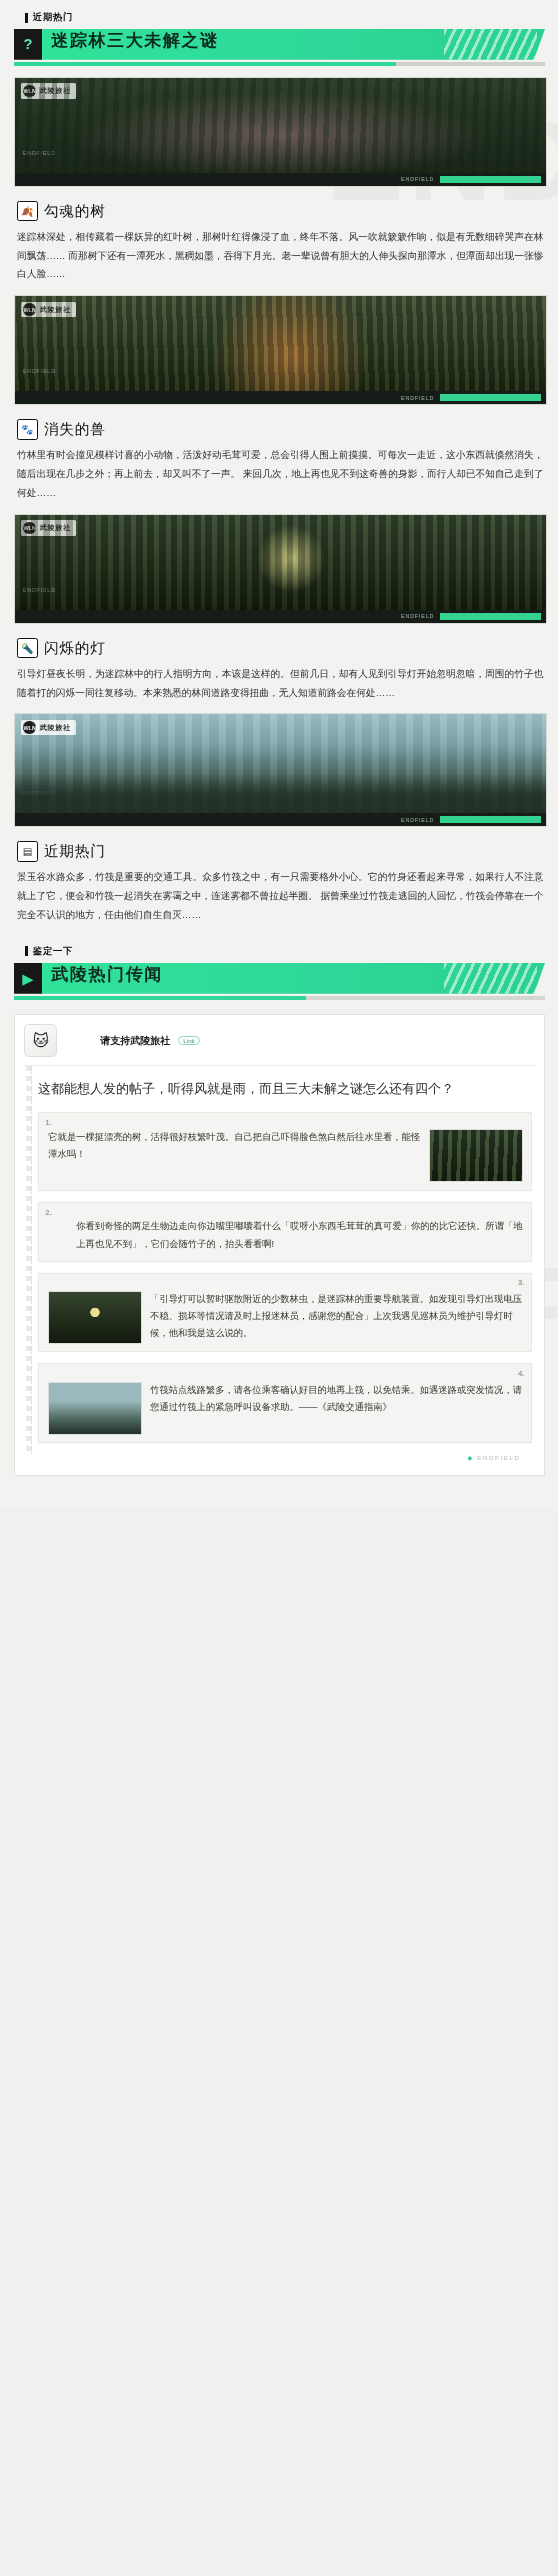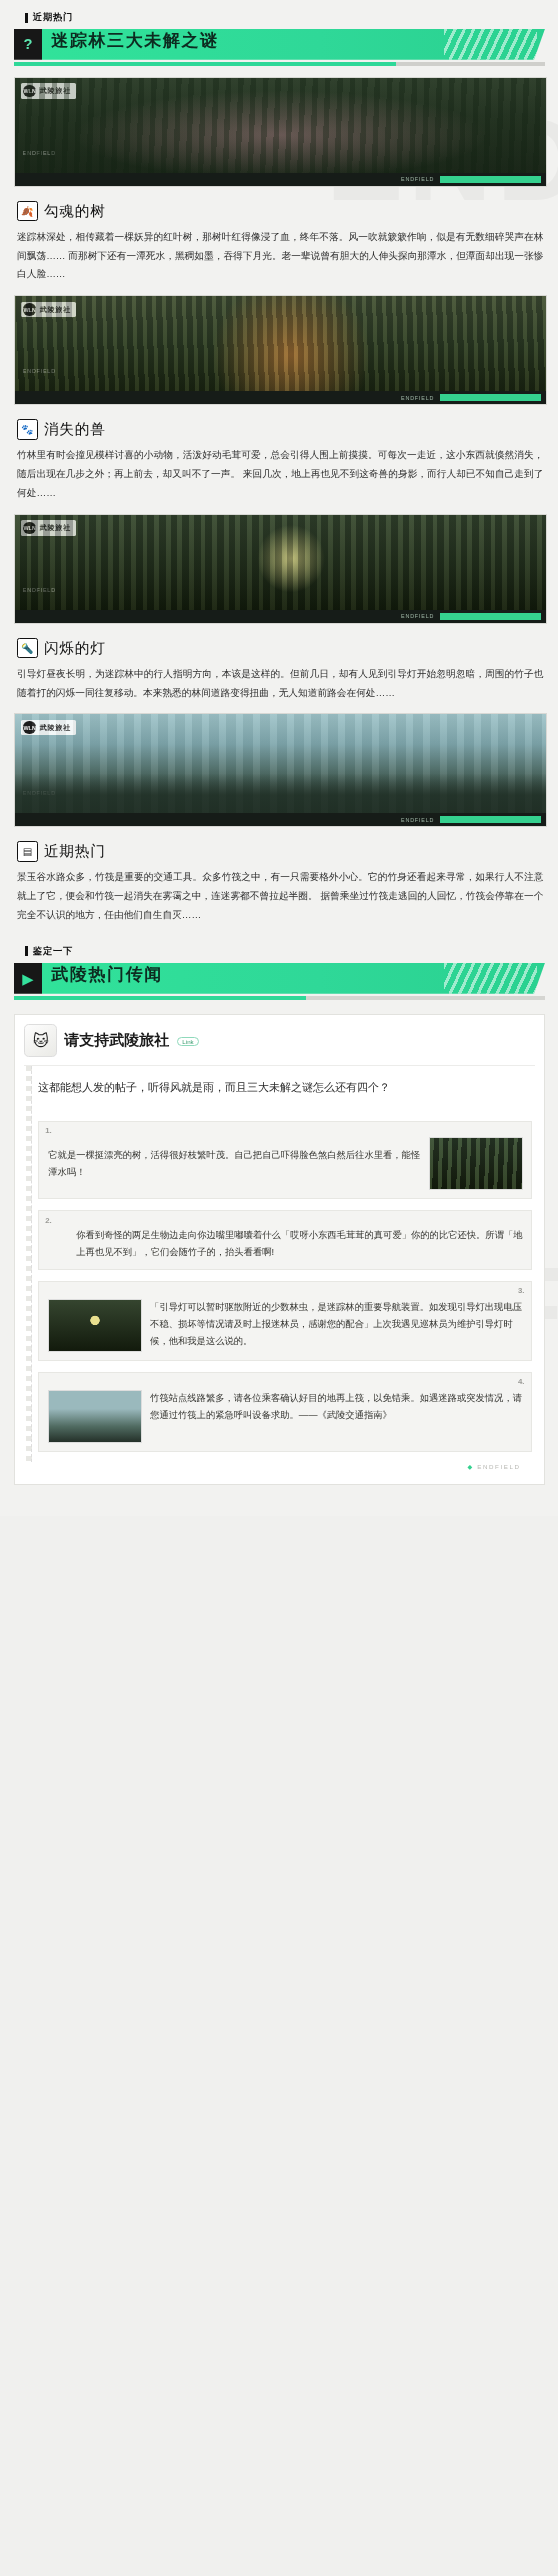--- a/index.html
+++ b/index.html
@@ -175,34 +175,34 @@
     position:relative;padding:0 0 14px 0;
   }
   .cc-head{
     display:flex;align-items:center;gap:7px;padding:9.3px 9.3px 7.8px 9.3px;
   }
   .cc-avatar{
     width:31px;height:31px;border-radius:4.7px;border:0.8px solid #ddd;
     background:linear-gradient(145deg,#fdfdfd,#eaeae6);
     display:flex;align-items:center;justify-content:center;font-size:15.5px;
   }
-  .cc-name{font-size:15px;font-weight:bold;color:#1b1b1b;}
+  .cc-name{font-size:10px;font-weight:bold;color:#1b1b1b;margin-left:36px;}
   .cc-link{
     font-size:6.2px;color:#3a9c6f;border:0.8px solid #8fd9bb;border-radius:6.2px;
     padding:0 3.9px;margin-left:4.7px;display:inline-block;vertical-align:1.6px;
   }
   .cc-divider{height:0.8px;background:#ececea;margin:0 9.3px;}
   .cc-body{padding:11px 12.4px 0 23px;position:relative;}
   .perf{
     position:absolute;left:11px;top:0;bottom:7.8px;width:5.4px;
     background:repeating-linear-gradient(180deg,#e8e8e4 0 4.7px,#fff 4.7px 10px);
     border-right:0.8px dashed #ddd;
   }
   .q-text{
-    font-size:11px;line-height:1.9;color:#2b2b2b;margin:0 0 23px 0;
+    font-size:13px;line-height:1.9;color:#2b2b2b;margin:0 0 11px 0;
   }
   .qitem{
     background:#f4f4f2;border:0.8px solid #e7e7e3;
     margin:0 0 11px 0;padding:7.8px 7.8px 7.8px 9.3px;position:relative;
   }
   .qnum{
     position:absolute;top:4.7px;font-size:7.8px;font-weight:bold;color:#9a9a96;
   }
   .qnum.l{left:6.2px;} .qnum.r{right:6.2px;}
   .qrow{display:flex;gap:7.8px;align-items:flex-start;}
@@ -350,21 +350,21 @@
       </div>
       <div class="cc-divider"></div>
 
       <div class="cc-body">
         <div class="perf"></div>
 
         <p class="q-text">这都能想人发的帖子，听得风就是雨，而且三大未解之谜怎么还有四个？</p>
 
         <div class="qitem">
           <div class="qnum l">1.</div>
-          <div class="qrow" style="margin-top:7.8px;align-items:center;">
+          <div class="qrow" style="margin-top:7.8px;">
             <div class="qtxt">它就是一棵挺漂亮的树，活得很好枝繁叶茂。自己把自己吓得脸色煞白然后往水里看，能怪潭水吗！</div>
             <div class="qthumb th1"></div>
           </div>
         </div>
 
         <div class="qitem">
           <div class="qnum l">2.</div>
           <div class="qrow" style="margin-top:7.8px;margin-left:28px;">
             <div class="qtxt">你看到奇怪的两足生物边走向你边嘴里嘟囔着什么「哎呀小东西毛茸茸的真可爱」你的的比它还快。所谓「地上再也见不到」，它们会随竹子的，抬头看看啊!</div>
           </div>

